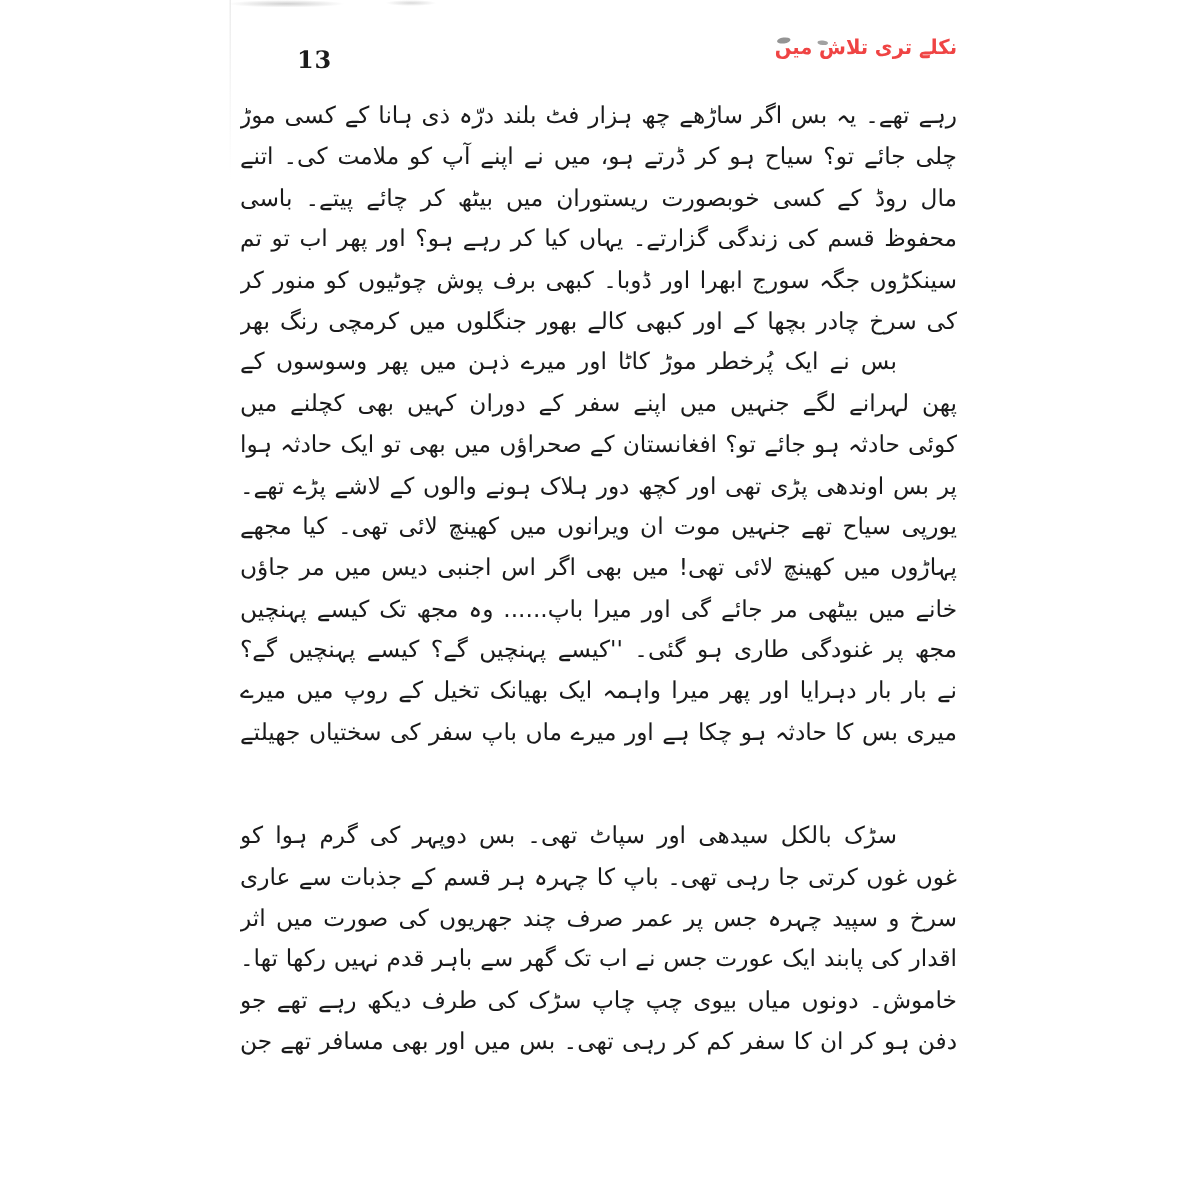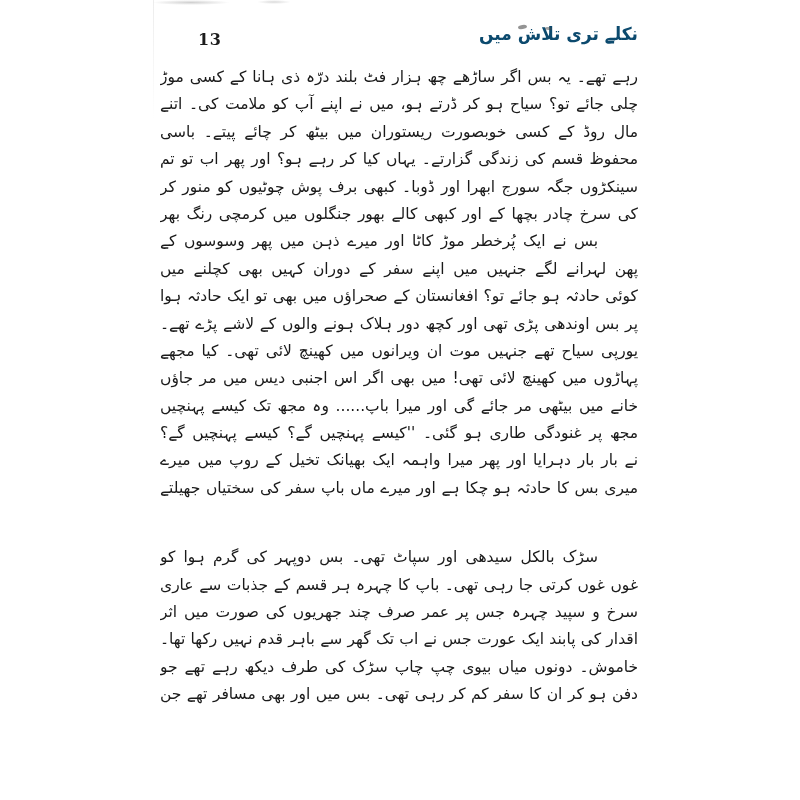--- a/index.html
+++ b/index.html
@@ -27,23 +27,23 @@
     font-weight: bold;
     font-size: 16px;
     color: #1c1c1c;
     letter-spacing: 0.5px;
   }
   .running-title {
     position: absolute;
     right: 162px;
     top: 24px;
     direction: rtl;
-    font-size: 17px;
+    font-size: 13px;
     font-weight: bold;
-    color: #0c4a6e;
+    color: #ef4444;
     transform: scaleY(1.05);
   }
   
   .textblock {
     position: absolute;
     left: 160px;
     top: 64px;
     width: 478px;
     direction: rtl;
     font-size: 15.5px;

